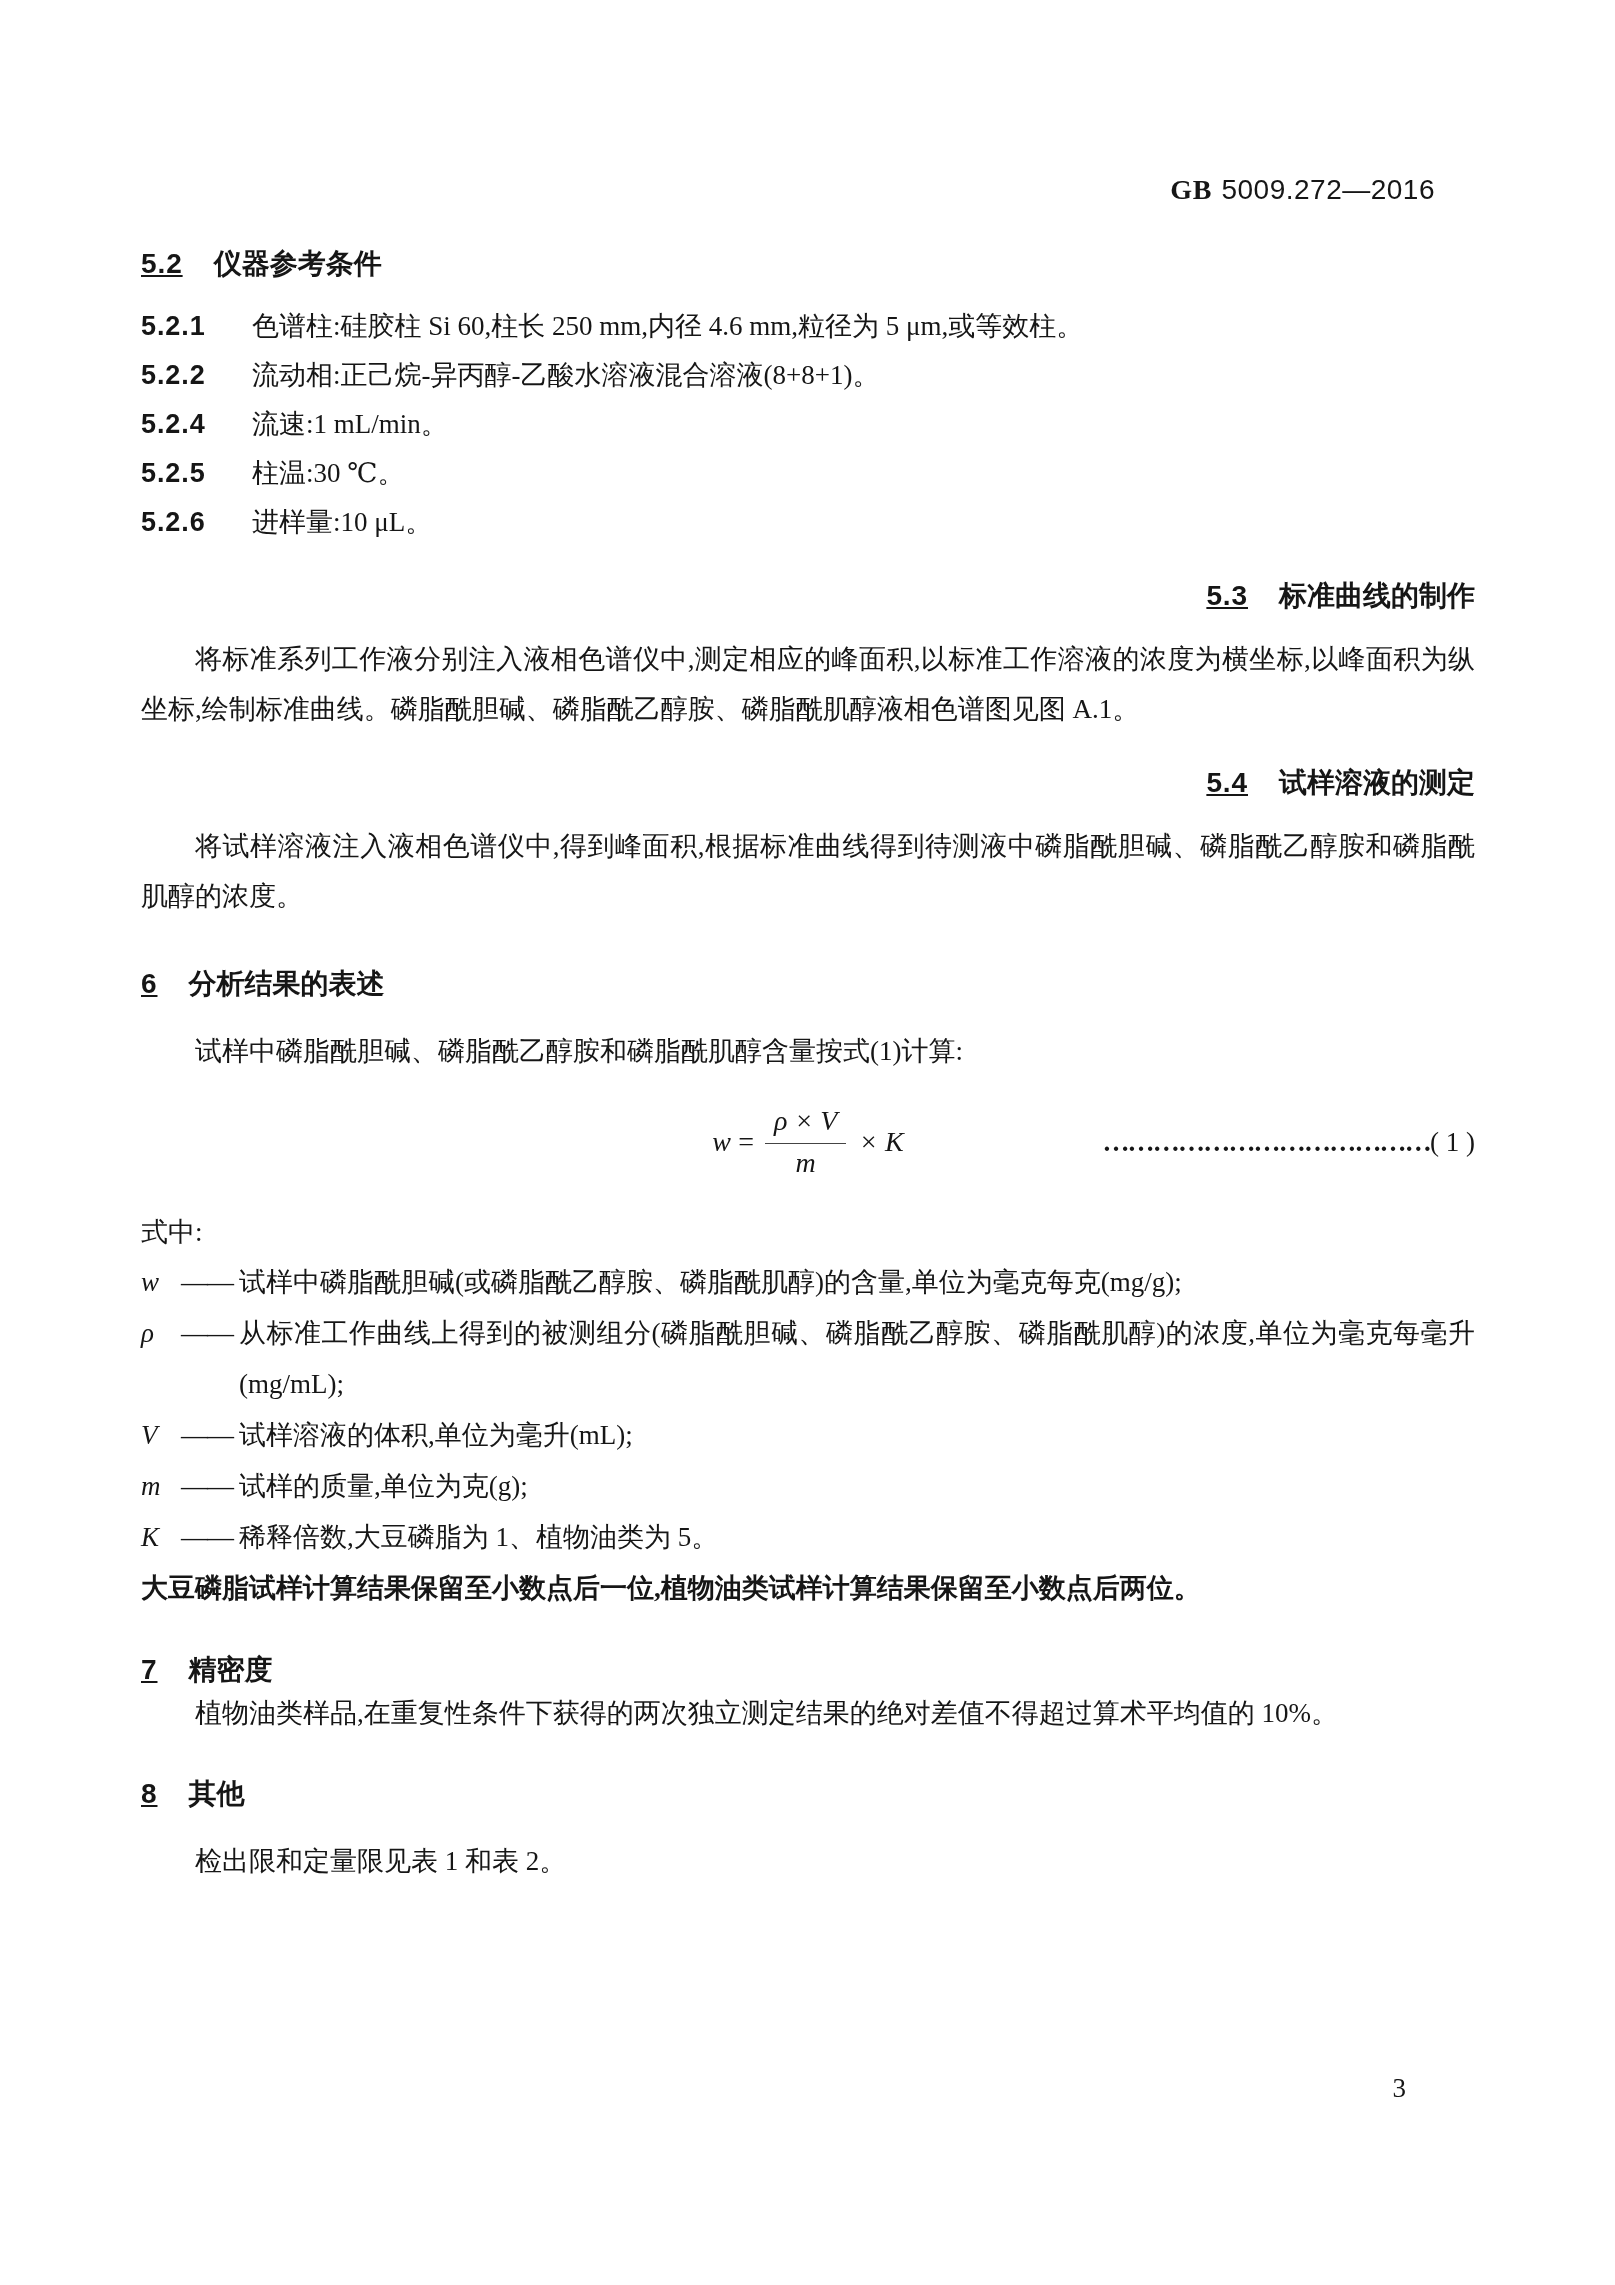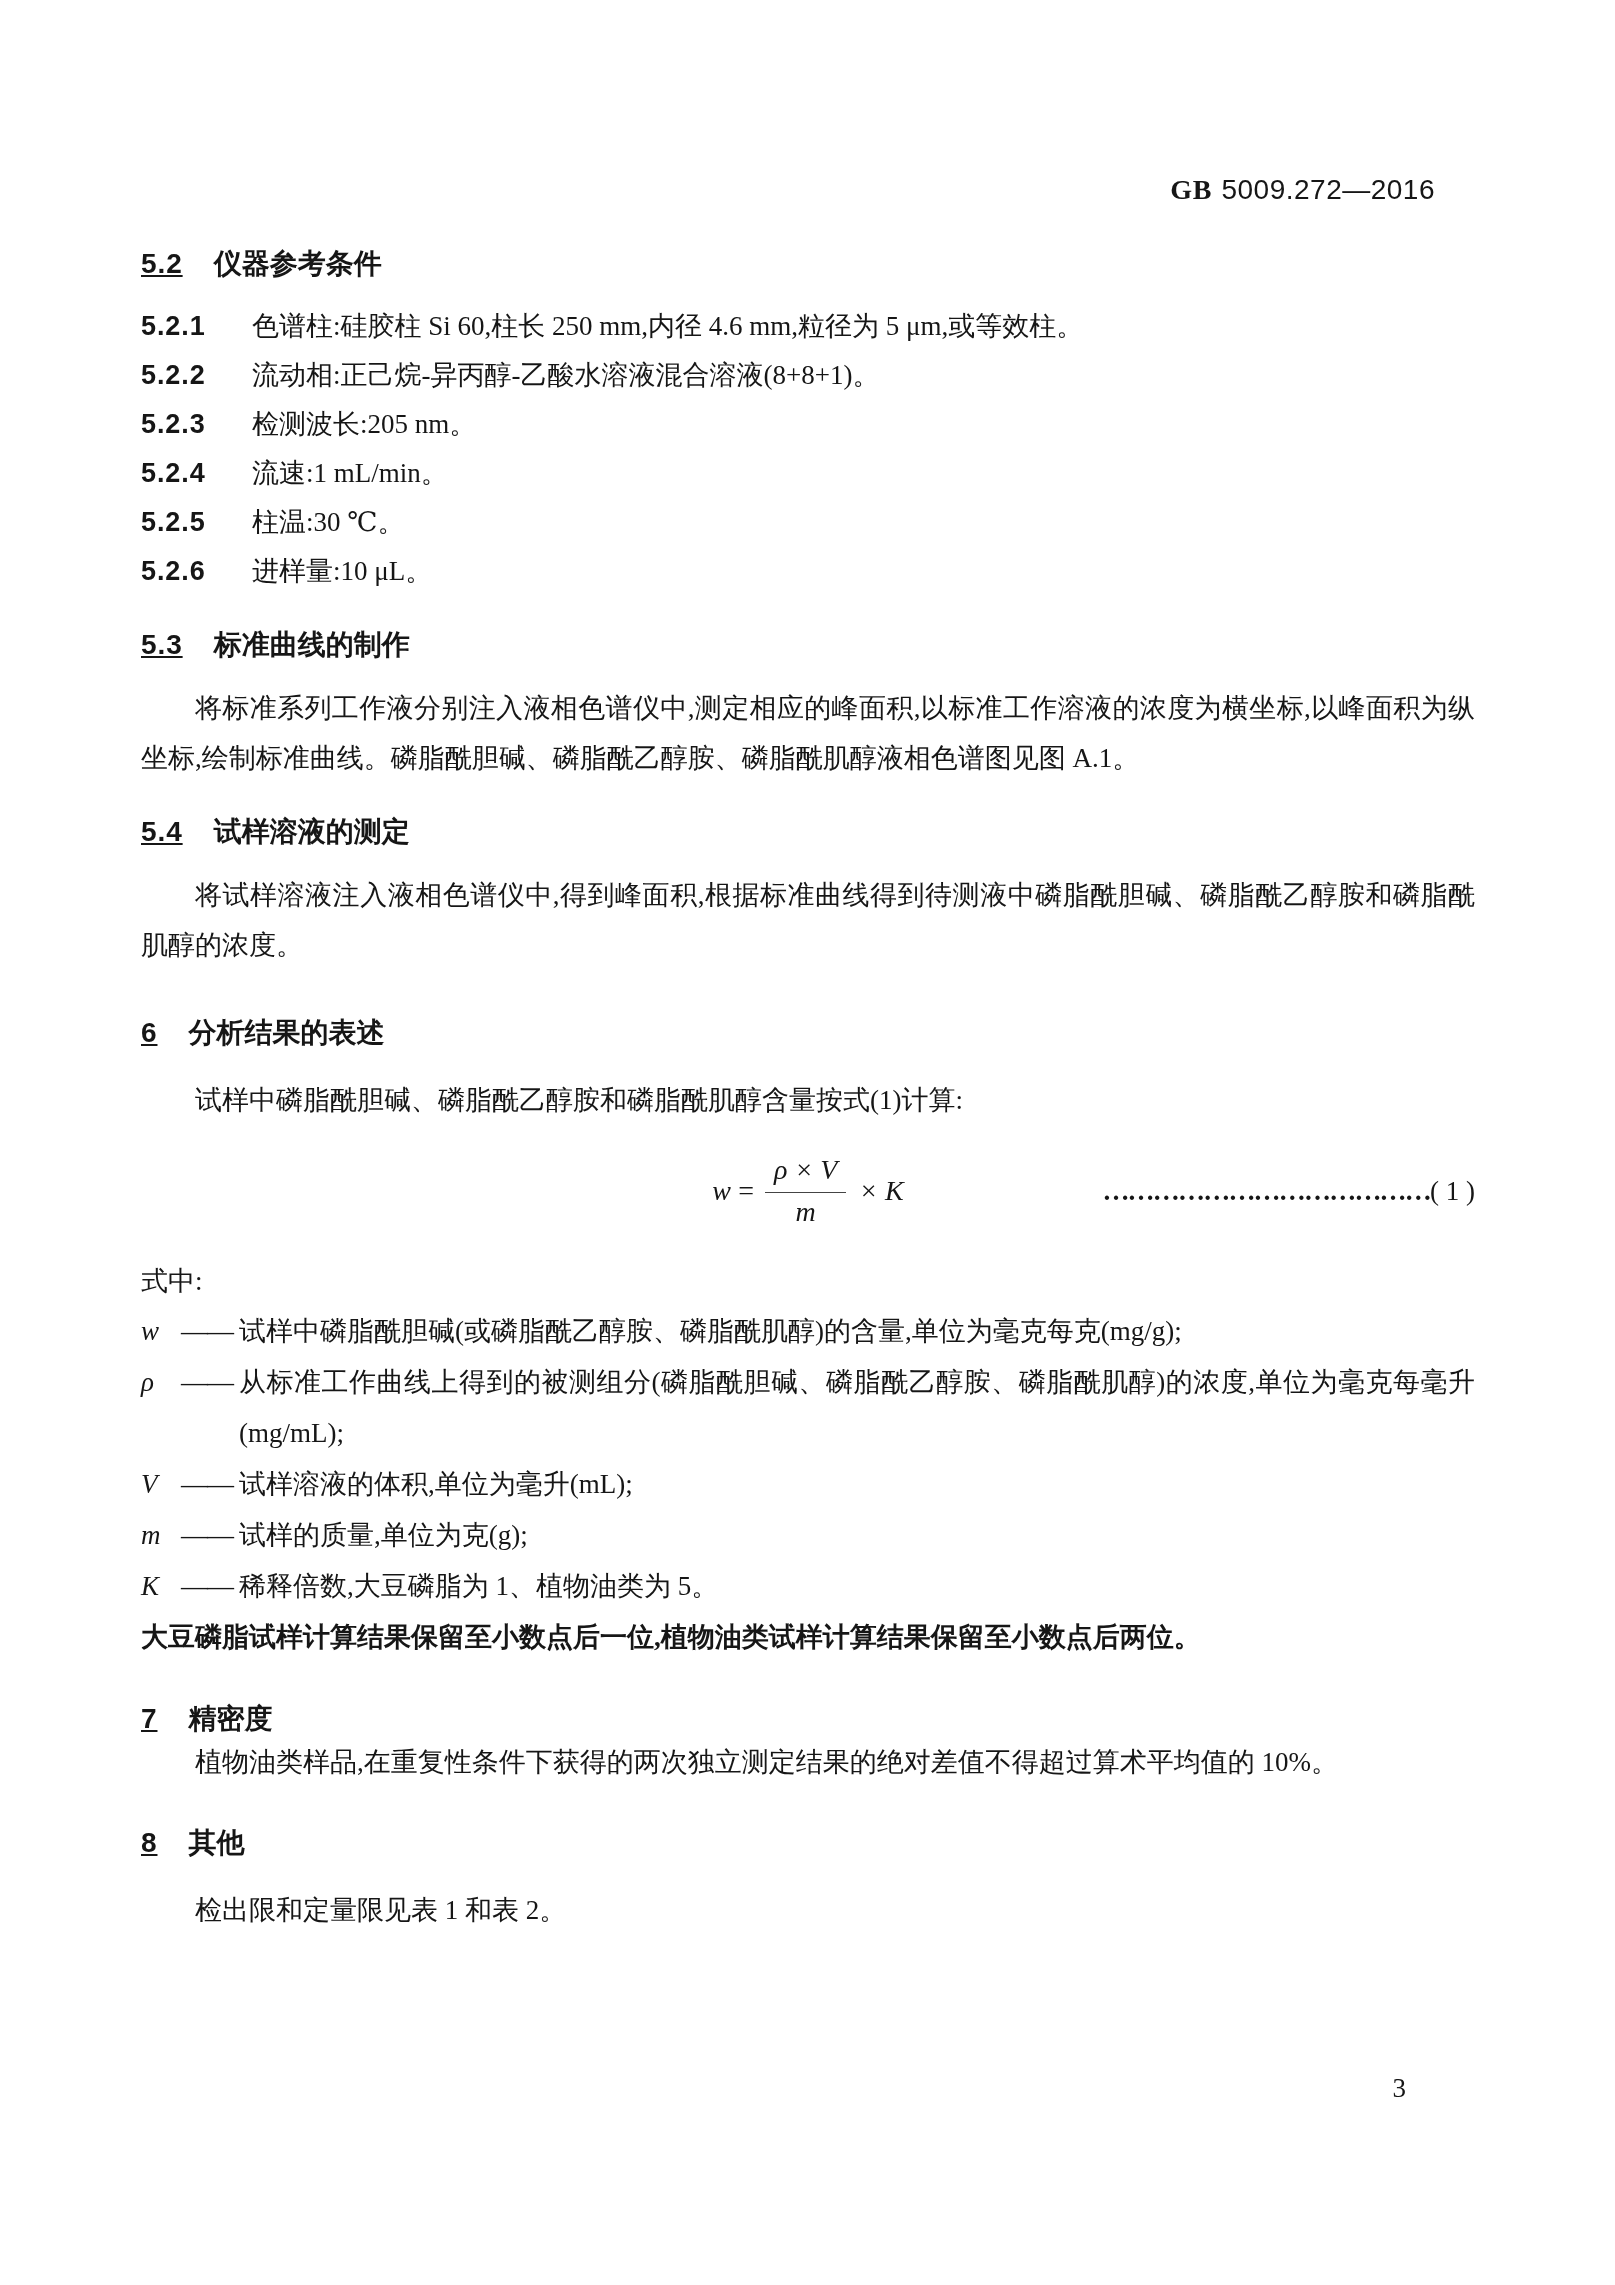--- a/index.html
+++ b/index.html
@@ -40,21 +40,21 @@
   
   .sec-heading {
     font-family: "Liberation Sans", "DejaVu Sans", sans-serif;
     font-weight: 700;
     font-size: 28px;
     line-height: 36px;
     white-space: nowrap;
   }
   .sec-heading .h-num { margin-right: 31px; letter-spacing: 0.9px; text-decoration: underline; }
   .mt-sub { margin-top: 38px; }
-  .mt-sub2 { margin-top: 31px; }
+  .mt-sub2 { margin-top: 31px; text-align: right; }
   .mt-chap { margin-top: 45px; }
   .mt-chap2 { margin-top: 38px; }
 
   
   .clause-list { margin-top: 20px; }
   .clause { line-height: 49px; white-space: nowrap; }
   .clause-num {
     font-family: "Liberation Sans", "DejaVu Sans", sans-serif;
     font-weight: 700;
     letter-spacing: 0.9px;
@@ -148,23 +148,20 @@
   </div>
 
   <div class="clause-list">
     <div class="clause">
       <span class="clause-num">5.2.1</span><span class="clause-text">色谱柱:硅胶柱 Si 60,柱长 250 mm,内径 4.6 mm,粒径为 5 μm,或等效柱。</span>
     </div>
     <div class="clause">
       <span class="clause-num">5.2.2</span><span class="clause-text">流动相:正己烷-异丙醇-乙酸水溶液混合溶液(8+8+1)。</span>
     </div>
     <div class="clause">
-      <span class="clause-num">5.2.3</span><span class="clause-text">检测波长:205 nm。</span>
-    </div>
-    <div class="clause">
       <span class="clause-num">5.2.4</span><span class="clause-text">流速:1 mL/min。</span>
     </div>
     <div class="clause">
       <span class="clause-num">5.2.5</span><span class="clause-text">柱温:30 ℃。</span>
     </div>
     <div class="clause">
       <span class="clause-num">5.2.6</span><span class="clause-text">进样量:10 μL。</span>
     </div>
   </div>
 

